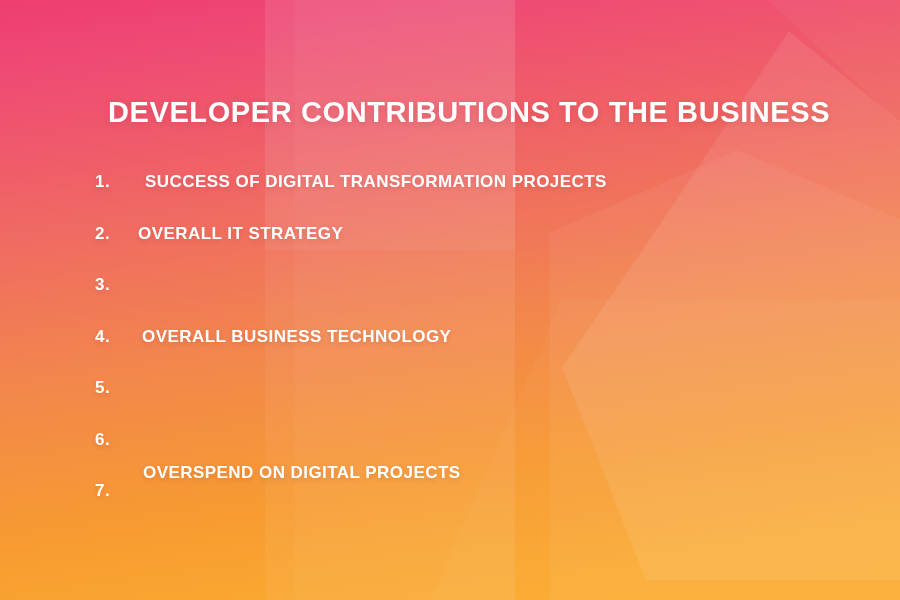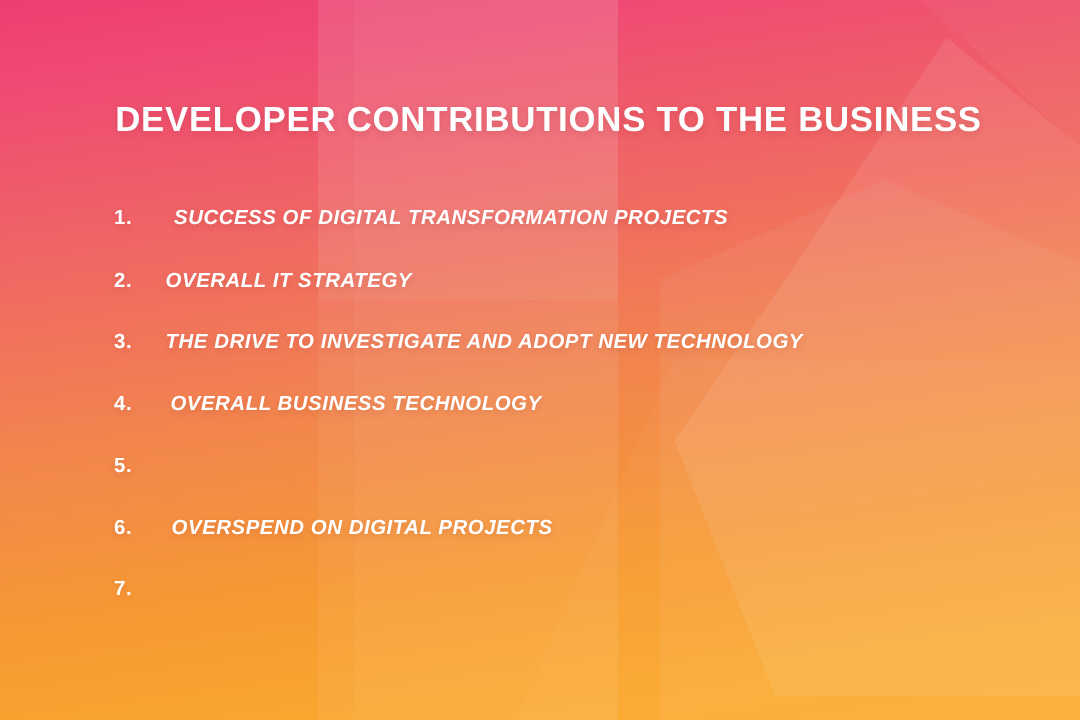--- a/index.html
+++ b/index.html
@@ -99,21 +99,21 @@
   .content {
     position: relative;
     z-index: 5;
     height: 100%;
   }
 
   .title {
     position: absolute;
     left: 96px;
     top: 84px;
-    margin: 0;
+    margin: 12px;
     color: #ffffff;
     font-size: 29px;
     font-weight: 700;
     letter-spacing: 0.6px;
     white-space: nowrap;
     text-shadow: 0 2px 6px rgba(150, 40, 40, 0.22);
   }
 
   .list {
     position: absolute;
@@ -140,30 +140,29 @@
 
   .item-number {
     display: inline-block;
     width: 28px;
     margin-left: 95px;
     flex: none;
   }
 
   .item-text {
     display: inline-block;
-    font-style: italic;
   }
 
   
   .list-item:nth-child(1) .item-text { padding-left: 22px; }
   .list-item:nth-child(2) .item-text { padding-left: 15px; text-align: right; }
   .list-item:nth-child(3) .item-text { padding-left: 15px; }
   .list-item:nth-child(4) .item-text { padding-left: 19px; }
   .list-item:nth-child(5) .item-text { padding-left: 16px; }
-  .list-item:nth-child(6) .item-text { padding-left: 20px; }
+  .list-item:nth-child(6) .item-text { padding-left: 20px; margin-top: 33px; }
   .list-item:nth-child(7) .item-text { padding-left: 14px; }
 </style>
 </head>
 <body>
 
 <div id="slide">
 
   <div class="shape band-a"></div>
   <div class="shape band-b"></div>
   <div class="shape band-top"></div>
@@ -183,21 +182,20 @@
         <span class="item-text">SUCCESS OF DIGITAL TRANSFORMATION PROJECTS</span>
       </li>
 
       <li class="list-item">
         <span class="item-number">2.</span>
         <span class="item-text">OVERALL IT STRATEGY</span>
       </li>
 
       <li class="list-item">
         <span class="item-number">3.</span>
-        <span class="item-text">THE DRIVE TO INVESTIGATE AND ADOPT NEW TECHNOLOGY</span>
       </li>
 
       <li class="list-item">
         <span class="item-number">4.</span>
         <span class="item-text">OVERALL BUSINESS TECHNOLOGY</span>
       </li>
 
       <li class="list-item">
         <span class="item-number">5.</span>
       </li>

